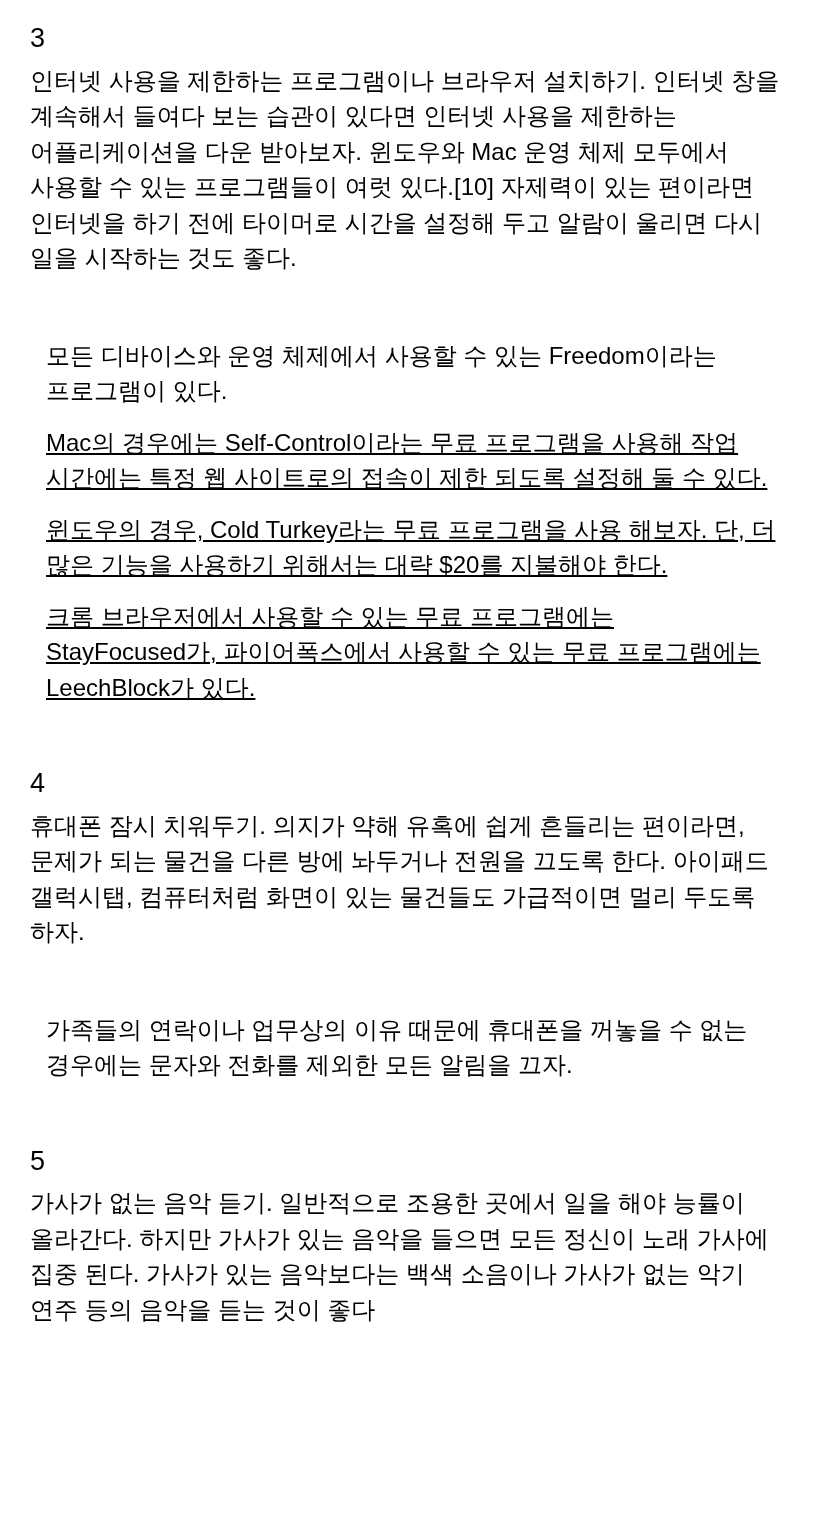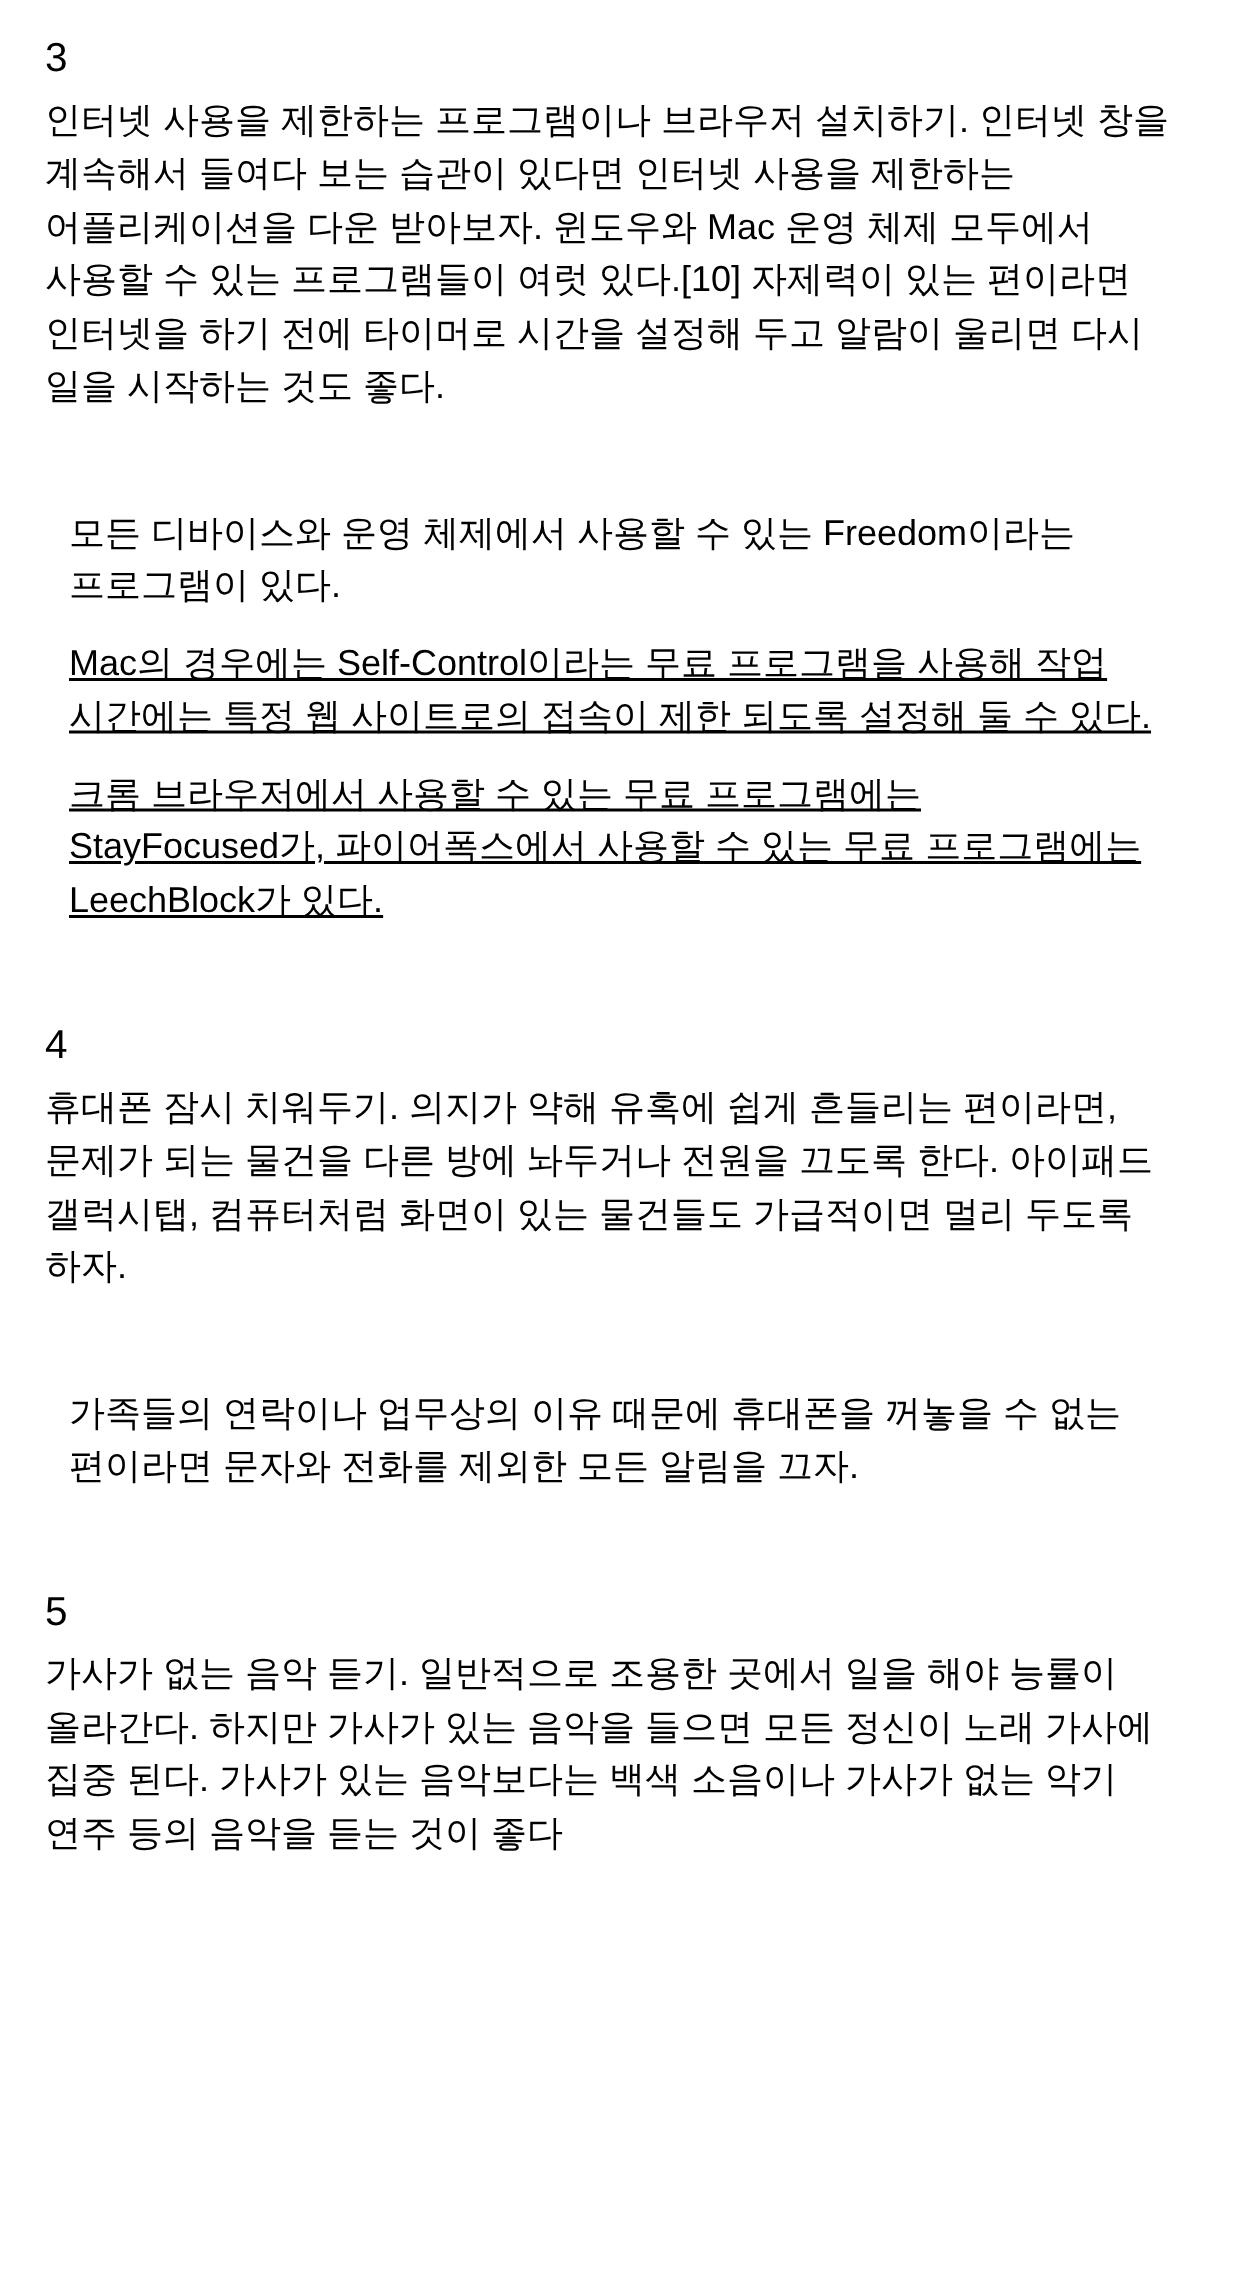--- a/index.html
+++ b/index.html
@@ -55,32 +55,33 @@
 
 <div class="page">
 
   <div class="section">
     <div class="num">3</div>
     <p class="para">인터넷 사용을 제한하는 프로그램이나 브라우저 설치하기. 인터넷 창을 계속해서 들여다 보는 습관이 있다면 인터넷 사용을 제한하는 어플리케이션을 다운 받아보자. 윈도우와 Mac 운영 체제 모두에서 사용할 수 있는 프로그램들이 여럿 있다.[10] 자제력이 있는 편이라면 인터넷을 하기 전에 타이머로 시간을 설정해 두고 알람이 울리면 다시 일을 시작하는 것도 좋다.</p>
     <div class="gap-lg"></div>
     <div class="bullet-list">
       <p class="para">모든 디바이스와 운영 체제에서 사용할 수 있는 Freedom이라는 프로그램이 있다.</p>
       <p class="para">Mac의 경우에는 Self-Control이라는 무료 프로그램을 사용해 작업 시간에는 특정 웹 사이트로의 접속이 제한 되도록 설정해 둘 수 있다.</p>
+      <p class="para">윈도우의 경우, Cold Turkey라는 무료 프로그램을 사용 해보자. 단, 더 많은 기능을 사용하기 위해서는 대략 $20를 지불해야 한다.</p>
       <p class="para">크롬 브라우저에서 사용할 수 있는 무료 프로그램에는 StayFocused가, 파이어폭스에서 사용할 수 있는 무료 프로그램에는 LeechBlock가 있다.</p>
     </div>
   </div>
 
   <div class="gap-md"></div>
 
   <div class="section">
     <div class="num">4</div>
     <p class="para">휴대폰 잠시 치워두기. 의지가 약해 유혹에 쉽게 흔들리는 편이라면, 문제가 되는 물건을 다른 방에 놔두거나 전원을 끄도록 한다. 아이패드 갤럭시탭, 컴퓨터처럼 화면이 있는 물건들도 가급적이면 멀리 두도록 하자.</p>
     <div class="gap-lg"></div>
     <div class="bullet-list">
-      <p class="para">가족들의 연락이나 업무상의 이유 때문에 휴대폰을 꺼놓을 수 없는 편이라면 문자와 전화를 제외한 모든 알림을 끄자.</p>
+      <p class="para">가족들의 연락이나 업무상의 이유 때문에 휴대폰을 꺼놓을 수 없는 경우에는 문자와 전화를 제외한 모든 알림을 끄자.</p>
     </div>
   </div>
 
   <div class="gap-md"></div>
 
   <div class="section">
     <div class="num">5</div>
     <p class="para">가사가 없는 음악 듣기. 일반적으로 조용한 곳에서 일을 해야 능률이 올라간다. 하지만 가사가 있는 음악을 들으면 모든 정신이 노래 가사에 집중 된다. 가사가 있는 음악보다는 백색 소음이나 가사가 없는 악기 연주 등의 음악을 듣는 것이 좋다</p>
   </div>
 

